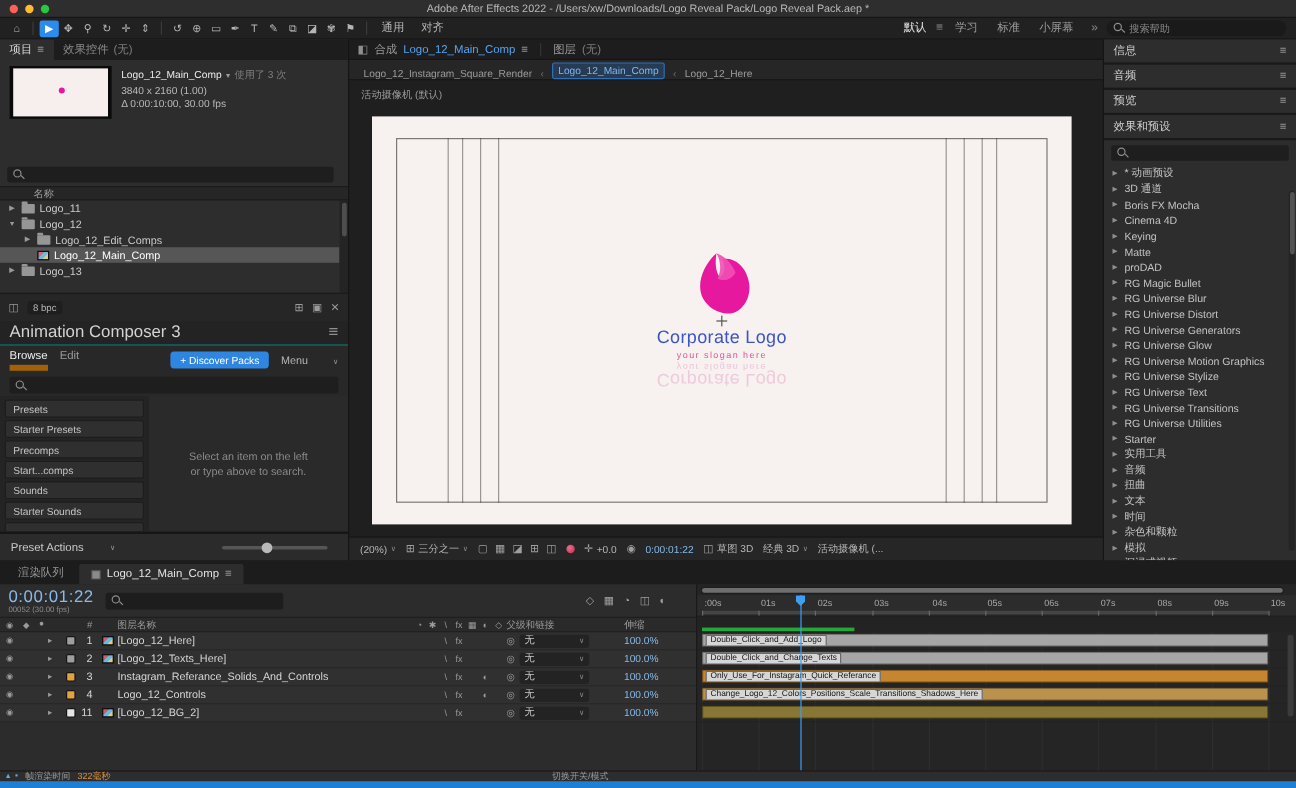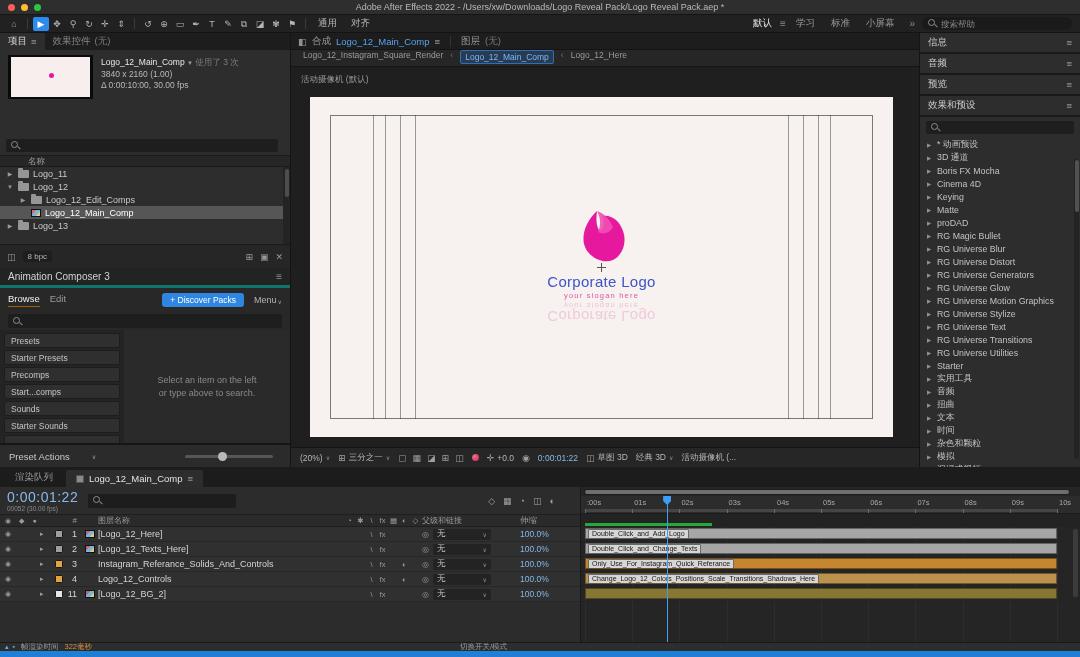--- a/index.html
+++ b/index.html
@@ -56,44 +56,44 @@
 .ficon{width:11px;height:8px;background:#969696;border-radius:1px;position:relative;flex:0 0 auto}
 .ficon::before{content:"";position:absolute;top:-2px;left:0;width:5px;height:2px;background:#969696;border-radius:1px 1px 0 0}
 .cicon{width:10px;height:8px;background:linear-gradient(135deg,#d46a80 0 34%,#7ab6d8 34% 67%,#d8cf76 67%);border:1px solid #111;flex:0 0 auto}
 .pscroll{position:absolute;right:0;top:134px;width:7px;height:77px;background:#242424}
 .pscroll::before{content:"";position:absolute;left:1.5px;top:2px;width:4px;height:28px;background:#4e4e4e;border-radius:2px}
 .pbottom{position:absolute;left:0;top:211px;right:0;height:24px;background:#262626;border-top:1px solid #1a1a1a;display:flex;align-items:center;gap:7px;padding:0 7px;color:#9a9a9a;font-size:9px}
 .bpc{font-size:8px;background:#1e1e1e;padding:1px 5px;border-radius:2px;color:#b5b5b5}
 .spacer{flex:1}
 
 .ac{position:absolute;left:0;top:235px;width:100%;height:175px;background:#282828}
-.ac-title{height:20px;background:#232323;border-bottom:3px solid #0f766e;display:flex;align-items:center;just-content:space-between;padding:0 8px;font-size:10px;color:#d2d2d2}
+.ac-title{height:20px;background:#232323;border-bottom:1px solid #0f766e;display:flex;just-content:space-between;padding:0 8px;font-size:14px;color:#d2d2d2}
 .ac-title .rmenu{margin-left:auto}
 .ac-tools{height:24px;display:flex;align-items:center;padding:0 8px;gap:10px}
 .ac-tab{font-size:9.5px;color:#9a9a9a;padding-bottom:2px}
-.ac-tab.active{color:#f0f0f0;border-bottom:1px solid #a16207}
+.ac-tab.active{color:#f0f0f0;border-bottom:5px solid #a16207}
 .ac-discover{margin-left:auto;background:#2e86e0;color:#fff;font-size:8.5px;padding:2px 8px;border-radius:3px;white-space:nowrap}
-.ac-menu{font-size:9px;color:#b5b5b5;display:flex;gap:1px;align-items:flex-end}
+.ac-menu{font-size:9px;color:#b5b5b5;display:flex;gap:21px;align-items:flex-end}
 .ac-search{margin:2px 8px 0;height:14px;background:#1e1e1e;border-radius:2px;display:flex;align-items:center;padding:0 5px;gap:4px}
 .ac-search input{background:transparent;border:0;outline:0;width:100%}
 .ac-body{position:absolute;left:0;top:62px;right:0;bottom:0;display:flex;overflow:hidden;background:#2a2a2a}
 .ac-list{width:124px;background:#242424;padding:3px 4px;overflow:hidden}
 .ac-item{height:15px;margin-bottom:2px;background:#2f2f2f;border:1px solid #1d1d1d;border-radius:2px;font-size:8.5px;color:#c5c5c5;display:flex;align-items:center;padding:0 6px;white-space:nowrap;overflow:hidden}
 .ac-msg{flex:1;display:flex;flex-direction:column;align-items:center;justify-content:center;color:#8a8a8a;font-size:9px;line-height:13px;text-align:center}
 .preset-bar{position:absolute;left:0;top:410px;width:100%;height:24px;background:#2b2b2b;border-top:2px solid #161616;display:flex;align-items:center;padding:0 9px;gap:22px;font-size:9.5px;color:#c9c9c9}
 .preset-bar .dd{font-size:6px;color:#9a9a9a}
 .slider{margin-left:auto;width:88px;height:3px;background:#565656;border-radius:2px;position:relative;margin-right:8px}
 .knob{position:absolute;left:38%;top:-3px;width:9px;height:9px;border-radius:50%;background:#b9b9b9}
 
 .vtabs{height:17px;background:#1d1d1d;display:flex;align-items:center;font-size:9.5px;gap:5px;padding:0 7px;border-bottom:1px solid #141414}
 .vtab-icon{color:#8f8f8f}
 .vtab-label{color:#9a9a9a}
 .vtab-name{color:#55a3f0}
 .vtab-sep{width:1px;height:11px;background:#333;margin:0 5px}
-.vcrumbs{position:absolute;left:0;top:17px;width:100%;height:17px;background:#262626;border-bottom:1px solid #141414;display:flex;align-items:flex-start;padding:0 12px;gap:7px;font-size:8.5px;color:#9a9a9a;white-space:nowrap}
+.vcrumbs{position:absolute;left:0;top:17px;width:100%;height:17px;background:#262626;border-bottom:1px solid #141414;display:flex;align-items:flex-end;padding:0 12px;gap:7px;font-size:8.5px;color:#9a9a9a;white-space:nowrap}
 .crumb-current{background:rgba(45,125,215,.25);border:1px solid #2f6fb5;color:#7db7f2;padding:0 4px;border-radius:2px;line-height:12px}
 .chevron{color:#6f6f6f}
 .viewport{position:absolute;left:0;top:34px;width:100%;height:380px;background:#1f1f1f;overflow:hidden}
 .cam-label{position:absolute;left:10px;top:7px;font-size:8.5px;color:#9a9a9a}
 .canvas{position:absolute;left:19px;top:30px;width:583px;height:340px;background:#f7f1f0}
 .guide-rect{position:absolute;left:20px;right:20px;top:18px;bottom:18px;border:1px solid rgba(40,40,40,.6)}
 .vline{position:absolute;top:18px;bottom:18px;width:1px;background:rgba(40,40,40,.45)}
 .ccross{position:absolute;left:287px;top:166px;width:9px;height:9px}
 .ccross::before{content:"";position:absolute;left:0;top:4px;width:9px;height:1px;background:#555}
 .ccross::after{content:"";position:absolute;left:4px;top:0;width:1px;height:9px;background:#555}

